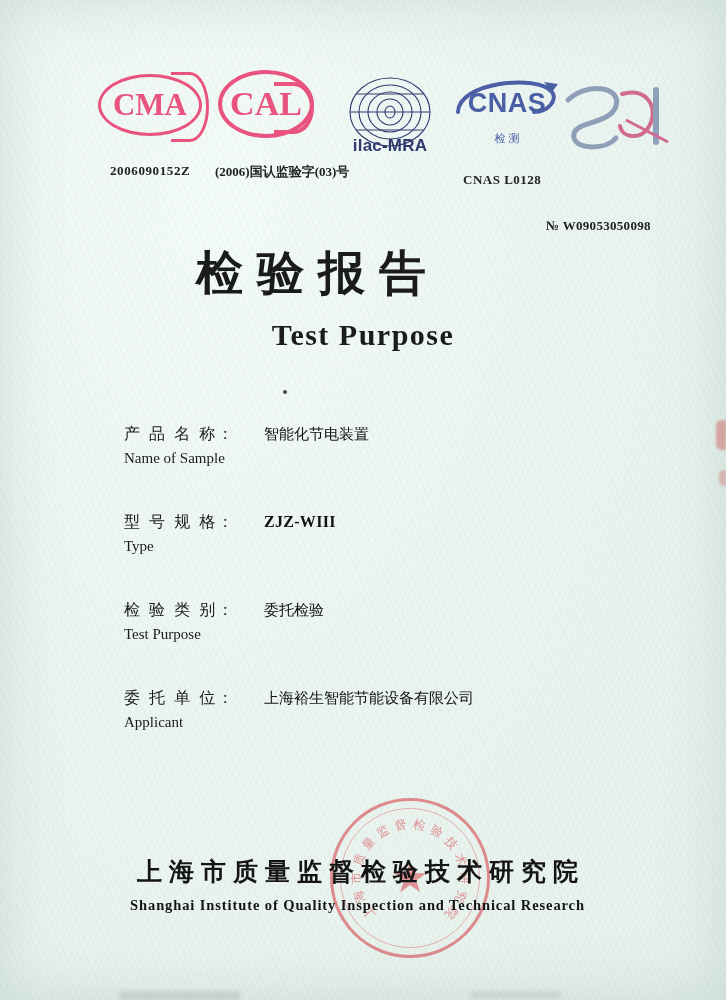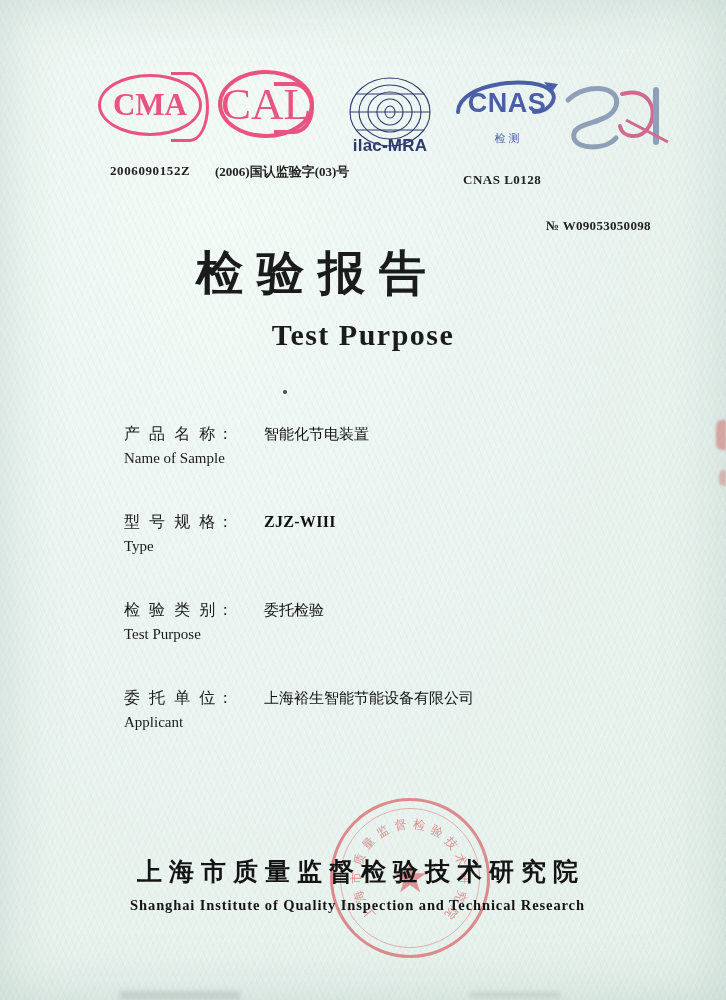--- a/index.html
+++ b/index.html
@@ -82,22 +82,22 @@
     width: 96px; height: 68px;
     border: 4px solid #e8537f;
     border-radius: 50%;
     position: relative;
     box-sizing: border-box;
   }
   .cal-mark .txt {
     position: absolute; inset: 0;
     display: flex; align-items: center; justify-content: center;
     font-family: "Liberation Serif", serif;
-    font-weight: normal;
-    font-size: 45px;
+    font-weight: bold;
+    font-size: 34px;
     color: #e8537f;
   }
   .cal-mark:after {
     content: "";
     position: absolute;
     left: 52px; top: 8px;
     width: 40px; height: 52px;
     border: 4px solid #e8537f;
     border-left: none;
     border-radius: 0 50% 50% 0 / 0 50% 50% 0;

